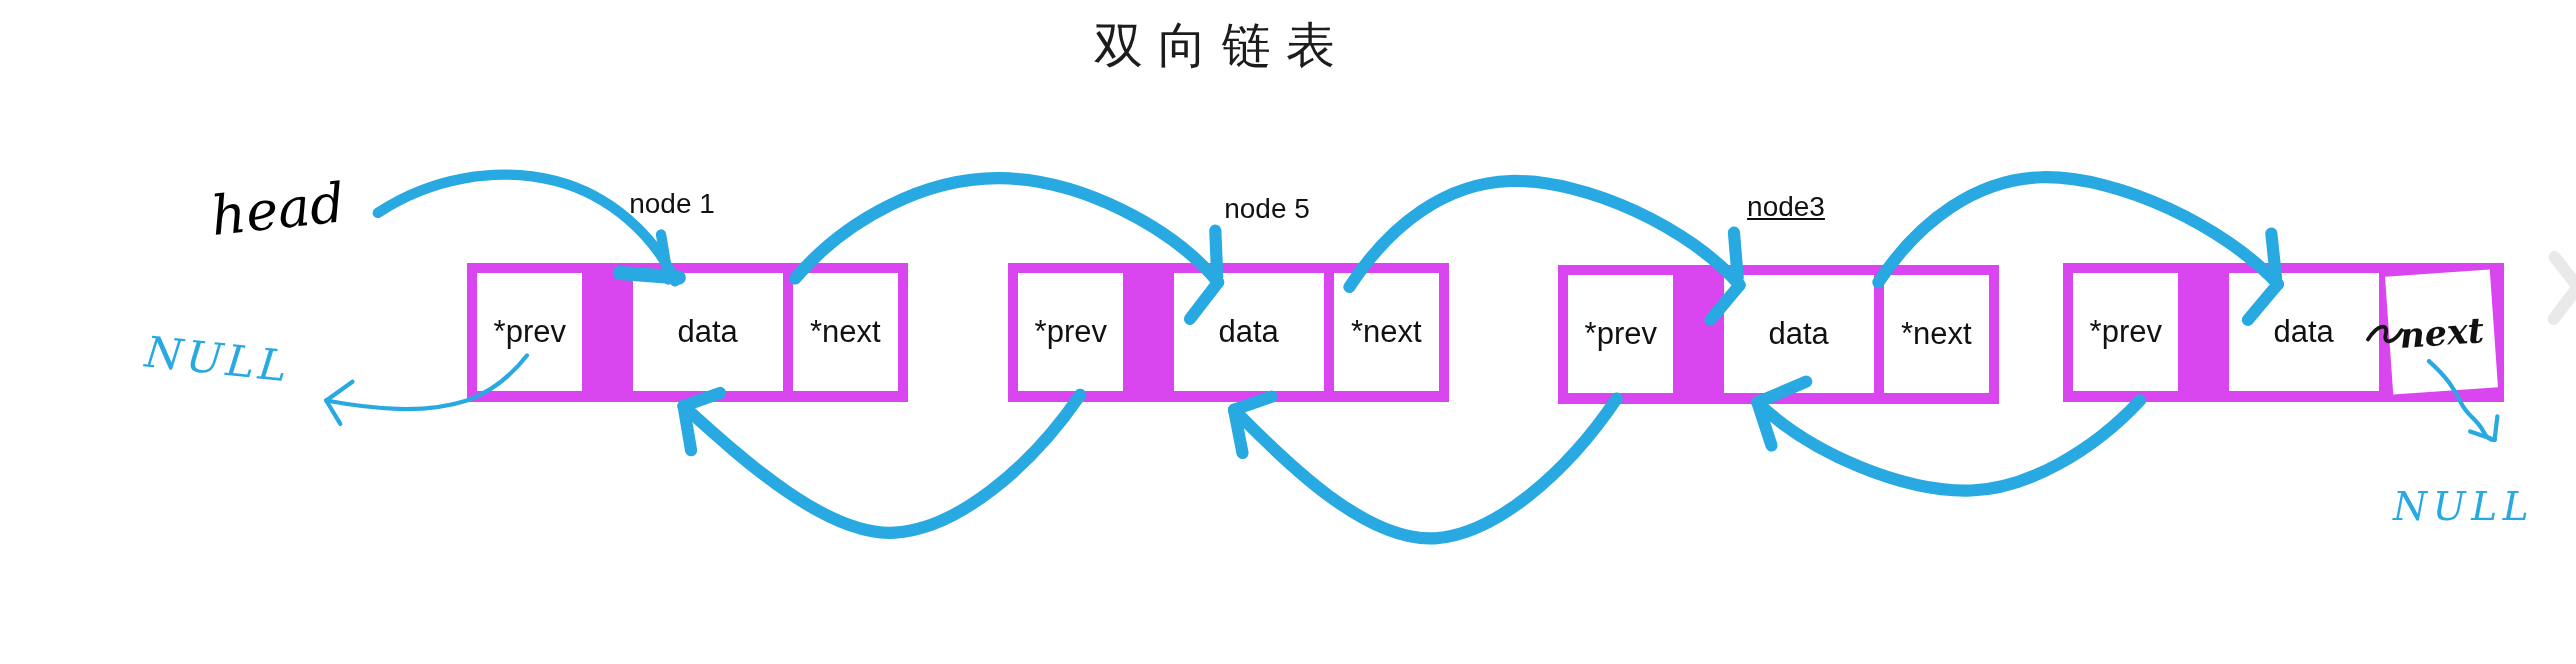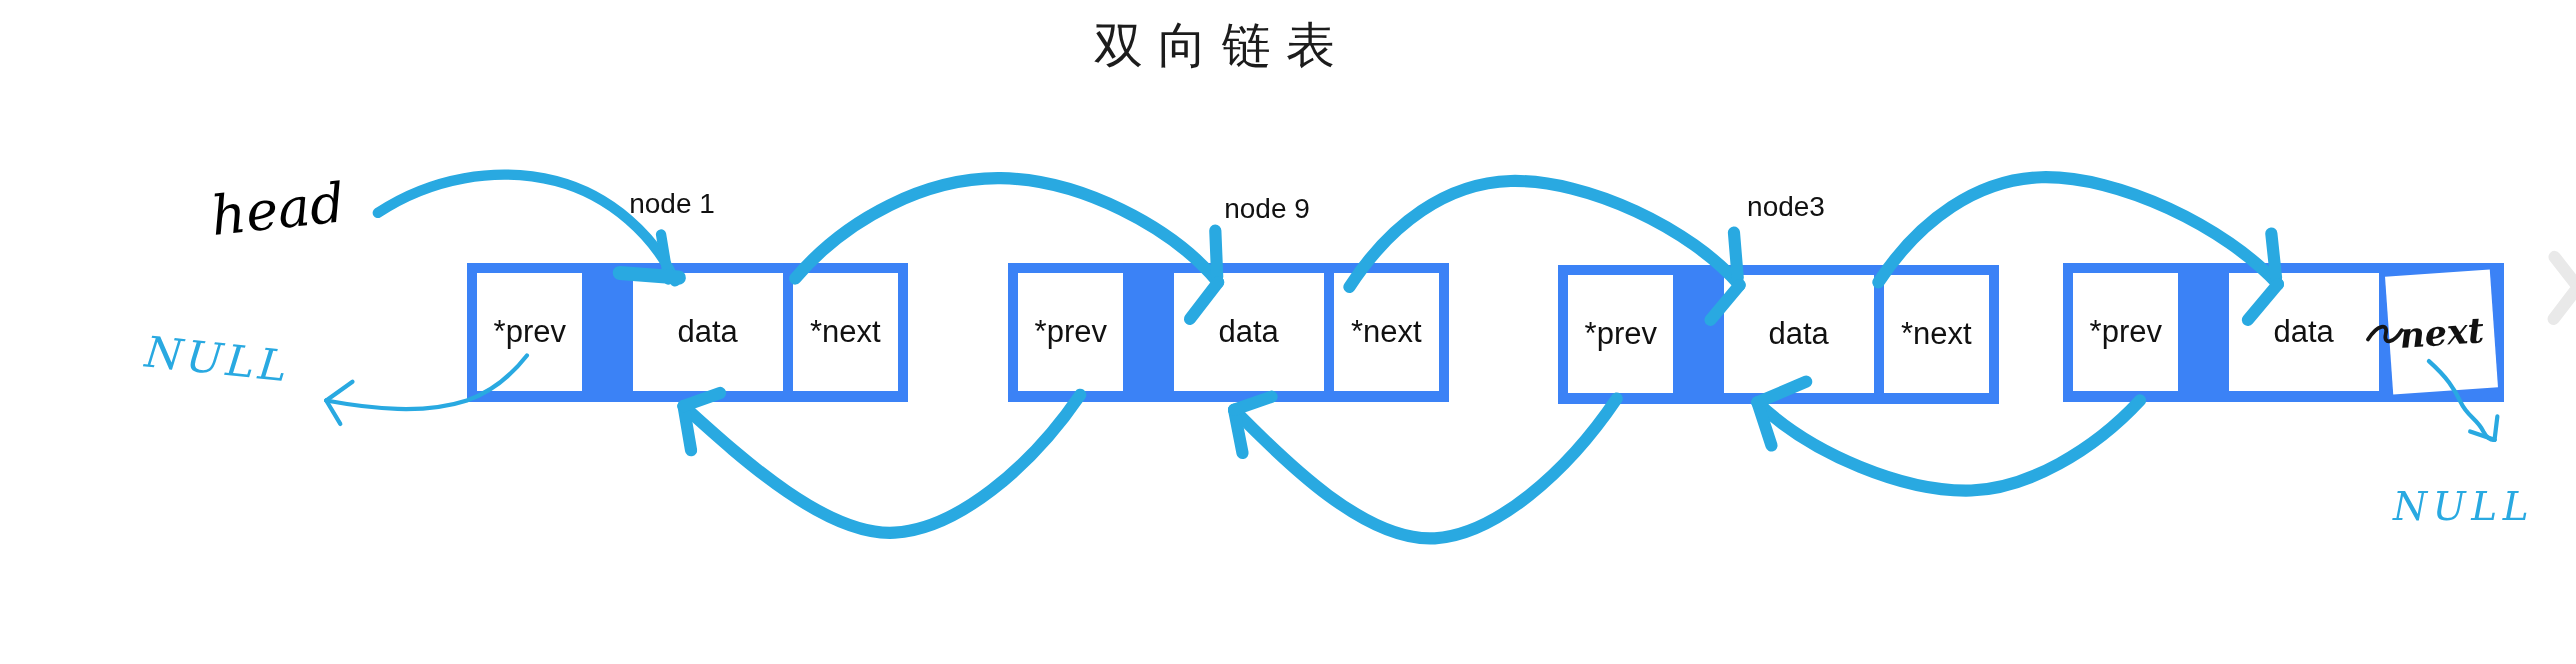--- a/index.html
+++ b/index.html
@@ -12,21 +12,21 @@
   }
   .title{
     position:absolute; left:1222px; top:13px;
     transform:translateX(-50%);
     font-size:49px; letter-spacing:15px;
     color:#1c1c1c; white-space:nowrap;
   }
   .node{
     position:absolute; top:263px;
     display:flex; gap:10.3px; padding:10.3px;
-    background:#3b82f6;
+    background:#d946ef;
     box-sizing:border-box;
   }
   .cell{
     background:#ffffff;
     display:flex; align-items:center; justify-content:center;
     height:118px; font-size:31px; color:#111111;
     white-space:nowrap;
   }
   .cell.prev,.cell.next{width:105px;}
   .cell.data{width:150px;margin-left:40px;}
@@ -61,22 +61,22 @@
 
 <div class="canvas">
 
   <div class="title">双向链表</div>
 
   <div class="head-label hand">head</div>
   <div class="null-left hand">NULL</div>
   <div class="null-right hand">NULL</div>
 
   <div class="node-label" style="left:672px; top:188px;text-align:center;">node 1</div>
-  <div class="node-label" style="left:1267px; top:193px;">node 9</div>
-  <div class="node-label" style="left:1786px; top:191px;">node3</div>
+  <div class="node-label" style="left:1267px; top:193px;">node 5</div>
+  <div class="node-label" style="left:1786px; top:191px;text-decoration:underline;">node3</div>
 
   <div class="node" style="left:467px;">
     <div class="cell prev">*prev</div>
     <div class="cell data">data</div>
     <div class="cell next">*next</div>
   </div>
 
   <div class="node" style="left:1008px;">
     <div class="cell prev">*prev</div>
     <div class="cell data">data</div>

